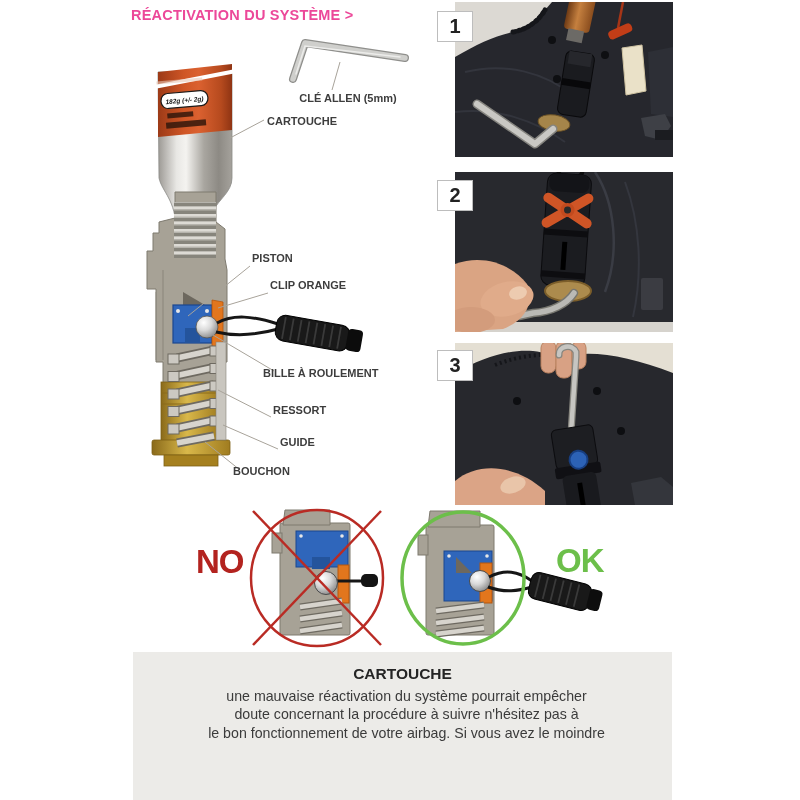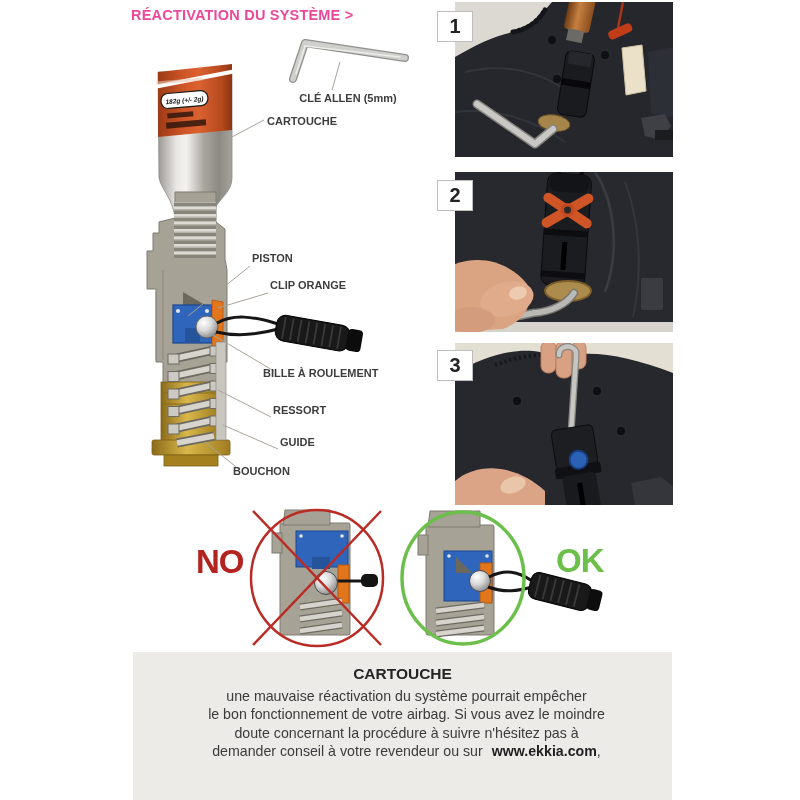--- a/index.html
+++ b/index.html
@@ -373,18 +373,17 @@
         <rect x="410" y="79" width="13" height="21" rx="4" fill="#0d0d0d"></rect>
       </g>
     </g>
     <ellipse cx="283" cy="83" rx="61" ry="66" fill="none" stroke="#6cbf4a" stroke-width="3.5"></ellipse>
     <text class="big" x="376" y="77" fill="#6cbf4a">OK</text>
   </svg>
 
   <div class="abs attention">
     <div class="att-title">CARTOUCHE</div>
     <div class="att-line">une mauvaise réactivation du système pourrait empêcher</div>
+    <div class="att-line">doute concernant la procédure à suivre n'hésitez pas à</div>
     <div class="att-line">le bon fonctionnement de votre airbag. Si vous avez le moindre</div>
-    <div class="att-line">doute concernant la procédure à suivre n'hésitez pas à</div>
-    <div class="att-line"><span>demander conseil à votre revendeur ou sur</span><span class="site">www.ekkia.com</span><span>,</span></div>
   </div>
 
 </div>
 
 </body></html>

